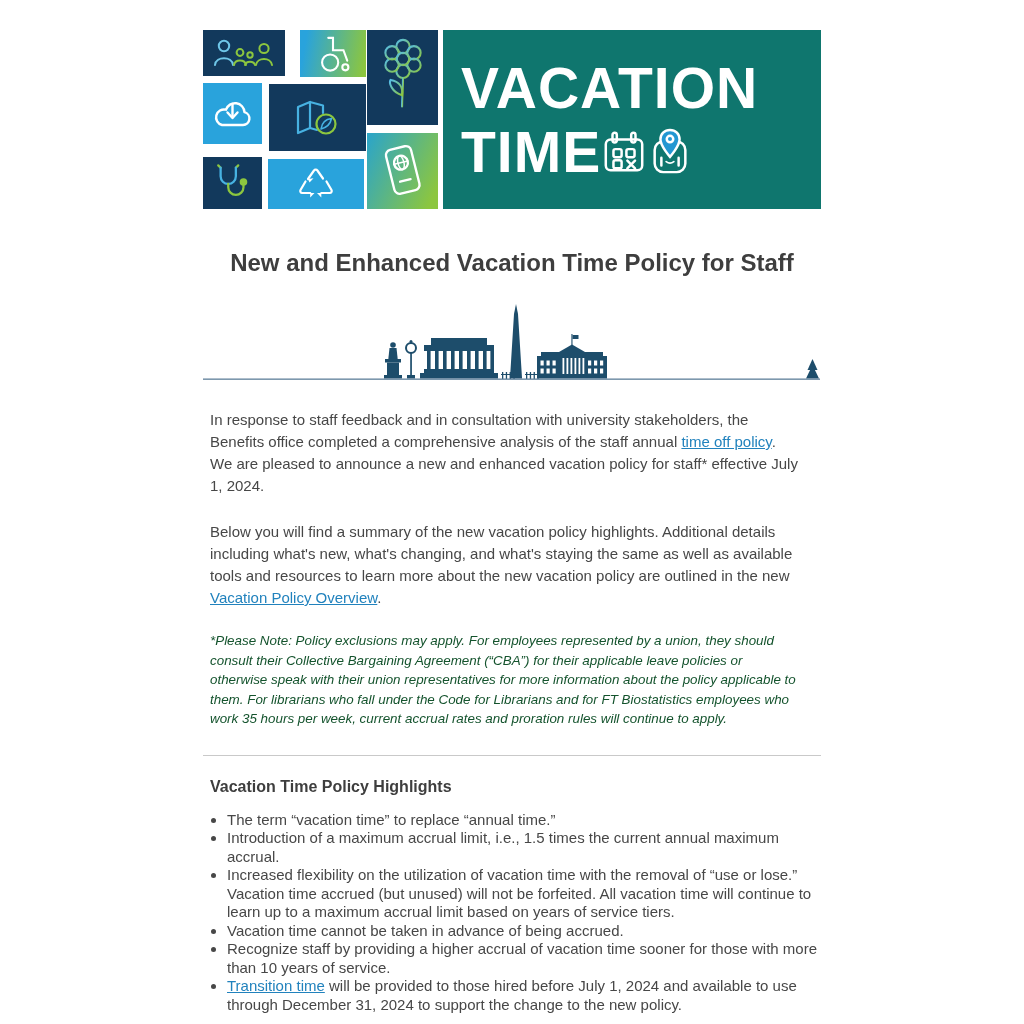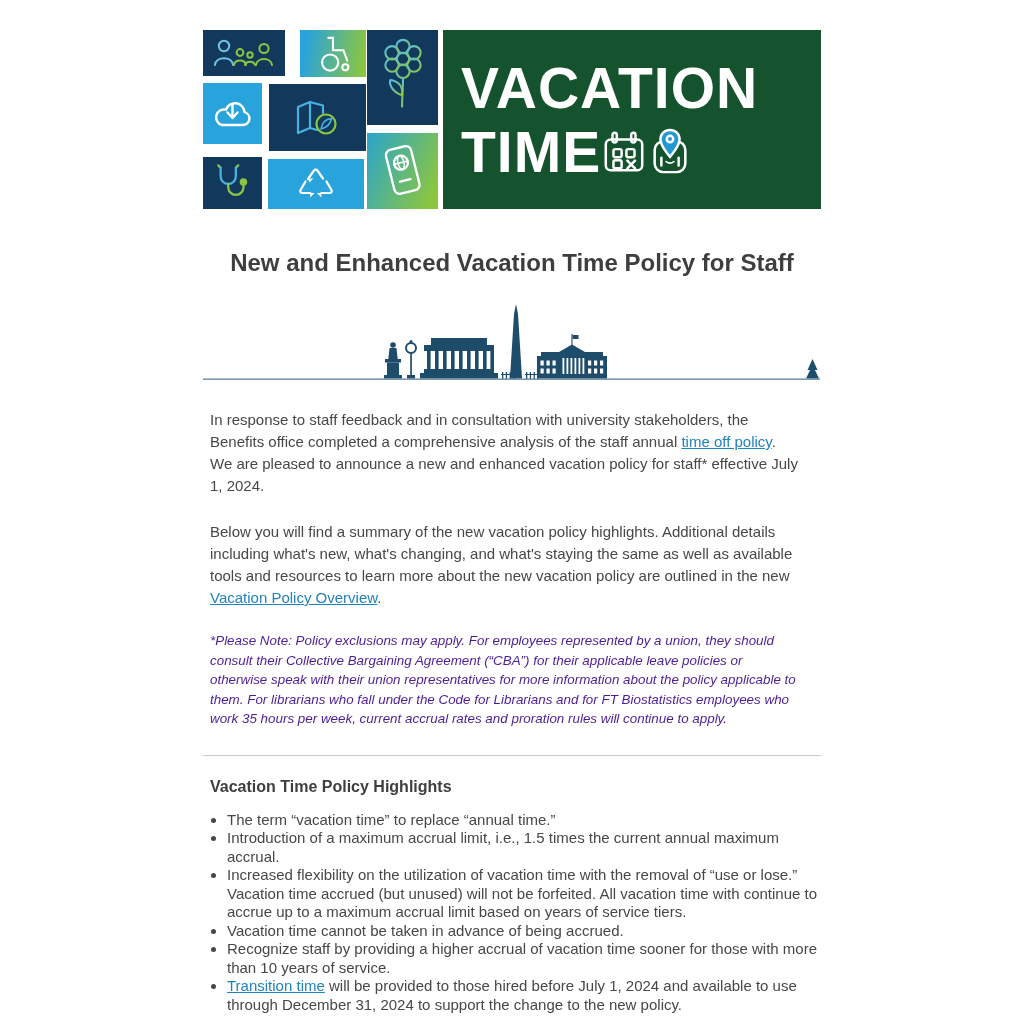--- a/index.html
+++ b/index.html
@@ -16,36 +16,36 @@
   .t-grad-wheel { background:linear-gradient(100deg,#29A3DC 10%,#8CC63F 95%); }
   .t-grad-pass  { background:linear-gradient(115deg,#2FA6C4 5%,#8CC63F 90%); }
   .tile-people    { left:0;   top:0;   width:82px; height:46px; }
   .tile-wheel     { left:97px; top:0;  width:66px; height:47px; }
   .tile-flower    { left:164px; top:0; width:71px; height:95px; }
   .tile-cloud     { left:0;   top:53px; width:59px; height:61px; }
   .tile-map       { left:66px; top:54px; width:97px; height:67px; }
   .tile-steth     { left:0;   top:127px; width:59px; height:52px; }
   .tile-recycle   { left:65px; top:129px; width:96px; height:50px; }
   .tile-passport  { left:164px; top:103px; width:71px; height:76px; }
-  .banner-main { flex:1; background:#14532d; display:flex; flex-direction:column;
+  .banner-main { flex:1; background:#0f766e; display:flex; flex-direction:column;
      justify-content:center; padding-left:18px; }
   .title-line { color:#fff; font-weight:700; font-size:57px; line-height:64px;
      letter-spacing:1px; }
   .title-row2 { display:flex; align-items:center; }
 
   
   .page-heading { margin-top:40px; text-align:center; font-size:24px; font-weight:700;
      color:#3E3E3E; }
   .skyline-wrap { margin-top:22px; }
   .copy { padding:0 22px 0 7px; color:#474747; }
   .salutation { margin-top:28px; font-size:15px; font-weight:700; }
   .para { margin-top:28px; font-size:15px; line-height:22px; }
   .para.second { margin-top:24px; }
   .note { margin-top:22px; font-size:13.4px; line-height:19.5px; font-style:italic;
-     color:#4c1d95; }
+     color:#14532d; }
   .rule { border:none; border-top:1px solid #c9c9c9; margin:26px 0 0 0; }
   .hl-heading { margin-top:22px; font-size:16px; font-weight:700; color:#3E3E3E;
      padding-left:7px; }
   .hl-list { margin:15px 0 0 0; padding-left:24px; font-size:15px; line-height:18.5px;
      color:#474747; }
   .hl-list li { margin:0; }
   a.inline-link { color:#2182BD; text-decoration:underline; cursor:pointer; }
   svg { display:block; }
 </style>
 </head>
@@ -286,19 +286,19 @@
     <p class="para second"><span>Below you will find a summary of the new vacation policy highlights. Additional details including what's new, what's changing, and what's staying the same as well as available tools and resources to learn more about the new vacation policy are outlined in the new </span><a href="#" class="inline-link">Vacation Policy Overview</a><span>.</span></p>
     <p class="note">*Please Note: Policy exclusions may apply. For employees represented by a union, they should consult their Collective Bargaining Agreement (“CBA”) for their applicable leave policies or otherwise speak with their union representatives for more information about the policy applicable to them. For librarians who fall under the Code for Librarians and for FT Biostatistics employees who work 35 hours per week, current accrual rates and proration rules will continue to apply.</p>
   </div>
 
   <hr class="rule">
 
   <div class="hl-heading">Vacation Time Policy Highlights</div>
   <ul class="hl-list">
     <li><span>The term “vacation time” to replace “annual time.”</span></li>
     <li><span>Introduction of a maximum accrual limit, i.e., 1.5 times the current annual maximum accrual.</span></li>
-    <li><span>Increased flexibility on the utilization of vacation time with the removal of “use or lose.” Vacation time accrued (but unused) will not be forfeited. All vacation time with continue to accrue up to a maximum accrual limit based on years of service tiers.</span></li>
+    <li><span>Increased flexibility on the utilization of vacation time with the removal of “use or lose.” Vacation time accrued (but unused) will not be forfeited. All vacation time will continue to learn up to a maximum accrual limit based on years of service tiers.</span></li>
     <li><span>Vacation time cannot be taken in advance of being accrued.</span></li>
     <li><span>Recognize staff by providing a higher accrual of vacation time sooner for those with more than 10 years of service.</span></li>
     <li><a href="#" class="inline-link">Transition time</a><span> will be provided to those hired before July 1, 2024 and available to use through December 31, 2024 to support the change to the new policy.</span></li>
   </ul>
 
 </div>
 
 </body></html>

